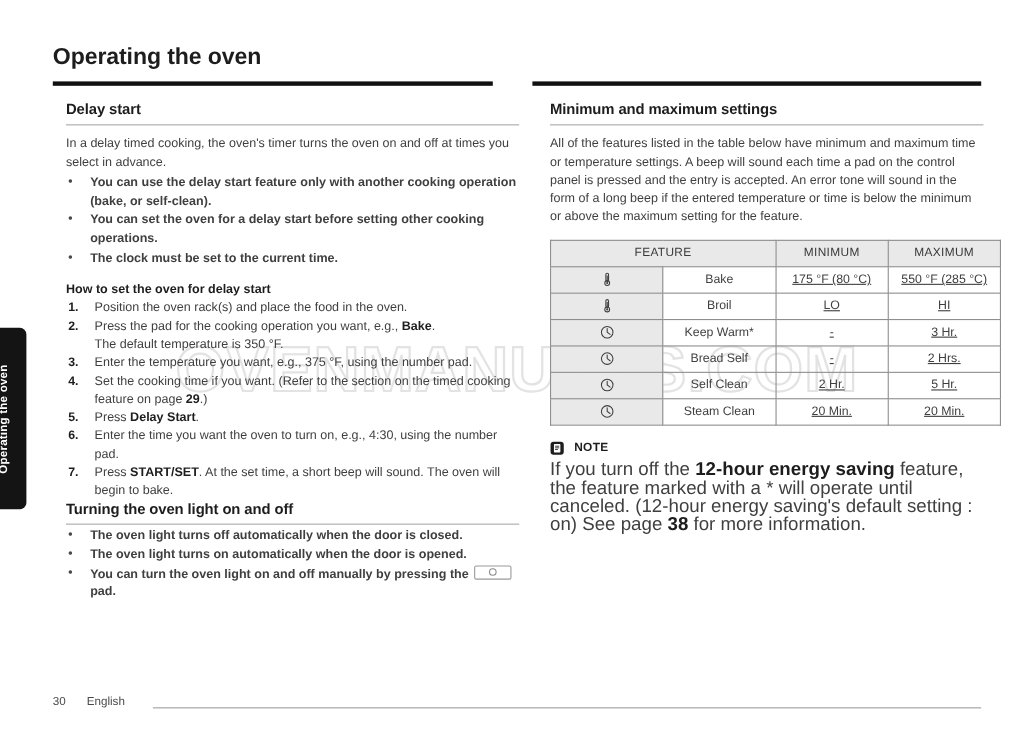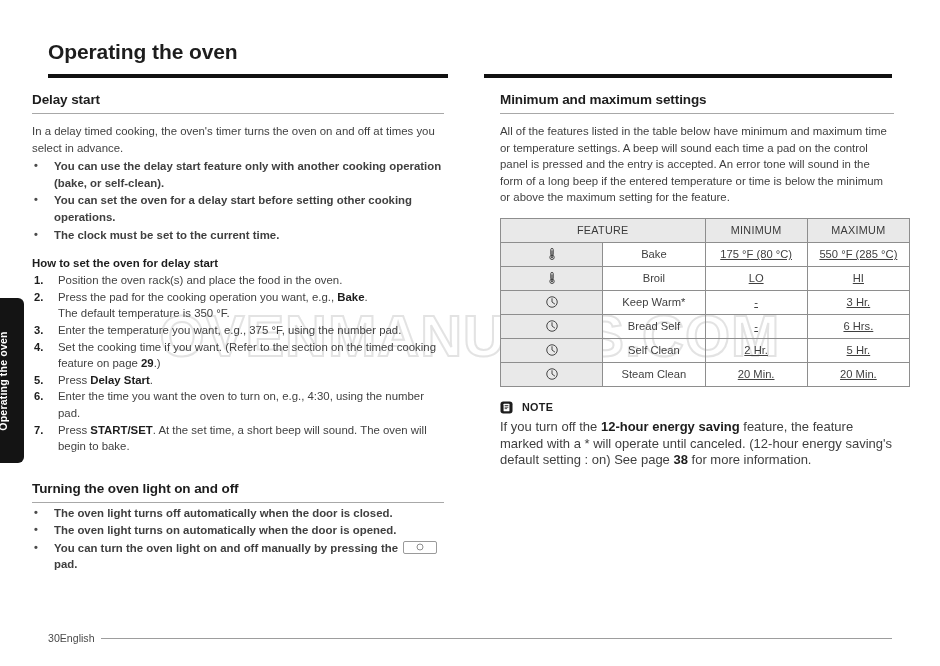--- a/index.html
+++ b/index.html
@@ -83,33 +83,33 @@
   }
   #rule-left  { left: 48px;  top: 74px; width: 400px; }
   #rule-right { left: 484px; top: 74px; width: 408px; }
 
   
   .column {
     position: absolute;
     top: 92px;
     width: 412px;
   }
-  #col-left  { left: 32px;  width: 412px; }
+  #col-left  { left: 60px;  width: 412px; }
   #col-right { left: 484px; width: 410px; padding-left: 16px; }
 
   h2.sec {
     margin: 0;
     font-size: 13.5px;
     font-weight: 700;
     color: #1d1d1d;
     padding-bottom: 6px;
     border-bottom: 1px solid #a8a8a8;
     letter-spacing: -0.1px;
   }
-  h2.sec.spaced { margin-top: 26px; }
+  h2.sec.spaced { }
 
   p.body {
     margin: 9px 0 0 0;
     font-size: 11.4px;
     line-height: 16.6px;
     color: #3f3f3f;
   }
 
   ul.bullets {
     margin: 2px 0 0 0;
@@ -235,34 +235,34 @@
     display: block;
   }
   .note-title {
     font-size: 10.8px;
     font-weight: 700;
     color: #1d1d1d;
     letter-spacing: 0.3px;
   }
   .note-body {
     margin: 5px 0 0 0;
-    font-size: 13px;
+    font-size: 17px;
     line-height: 16.6px;
     color: #3f3f3f;
   }
 
   
   #footer {
     position: absolute;
     left: 48px;
     bottom: 22px;
     width: 844px;
     display: flex;
-    align-items: center;
-    gap: 0;
+    align-items: flex-end;
+    gap: 19px;
     font-size: 10.6px;
     color: #4a4a4a;
   }
   #footer .rule {
     flex: 1;
     height: 1px;
     background: #9d9d9d;
     margin-left: 6px;
   }
 </style>
@@ -393,21 +393,21 @@
         </tr>
         <tr>
           <td class="icon-cell">
             <svg class="tbl-icon" viewBox="0 0 16 16" aria-hidden="true">
                 <circle cx="8" cy="8" r="6" fill="none" stroke="#3f3f3f" stroke-width="1.1"></circle>
                 <path d="M8 4.2 V8 L11 10.2" fill="none" stroke="#3f3f3f" stroke-width="1.1" stroke-linecap="round"></path>
               </svg>
           </td>
           <td class="name-cell">Bread Self</td>
           <td class="minmax">-</td>
-          <td class="minmax">6 Hrs.</td>
+          <td class="minmax">2 Hrs.</td>
         </tr>
         <tr>
           <td class="icon-cell">
             <svg class="tbl-icon" viewBox="0 0 16 16" aria-hidden="true">
                 <circle cx="8" cy="8" r="6" fill="none" stroke="#3f3f3f" stroke-width="1.1"></circle>
                 <path d="M8 4.2 V8 L11 10.2" fill="none" stroke="#3f3f3f" stroke-width="1.1" stroke-linecap="round"></path>
               </svg>
           </td>
           <td class="name-cell">Self Clean</td>
           <td class="minmax">2 Hr.</td>

